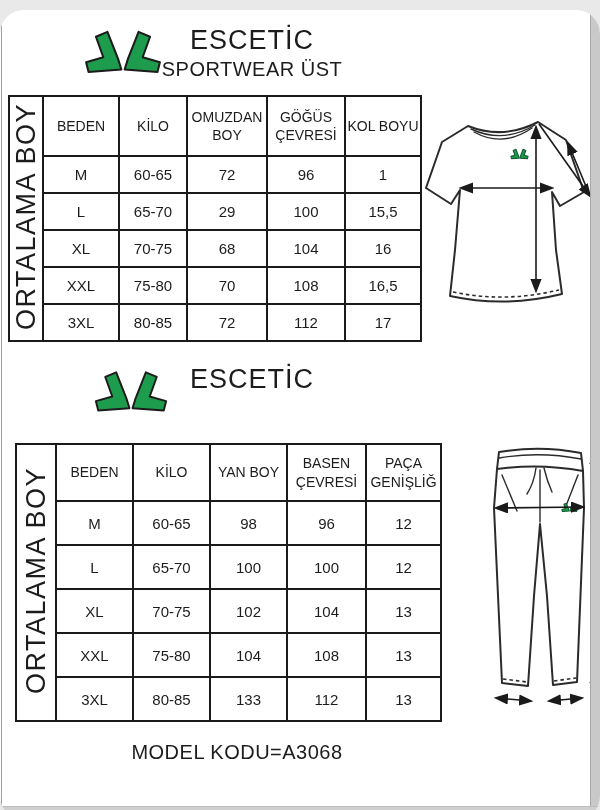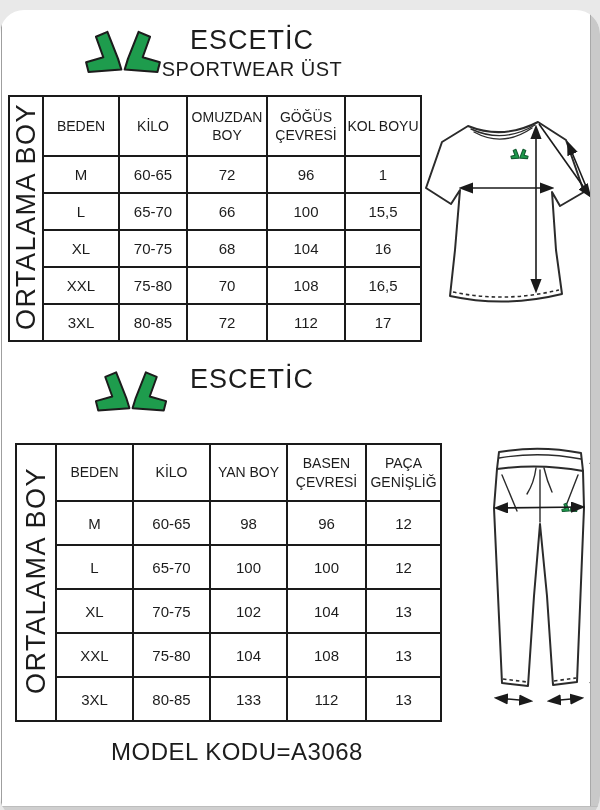--- a/index.html
+++ b/index.html
@@ -32,21 +32,21 @@
     writing-mode:vertical-rl; transform:rotate(180deg);
     font-size:27px; letter-spacing:1.5px; white-space:nowrap;
     display:inline-block; line-height:1;
   }
   .t1 tr { height:37px; } .t1 tr.head { height:60px; }
   .t2 tr { height:44px; } .t2 tr.head { height:57px; }
 
   .illustration { position:absolute; }
 
   .footer-block { position:absolute; left:17px; top:726px; width:440px; text-align:center; }
-  .footer-line { font-size:24px; letter-spacing:0.5px; line-height:32px; }
+  .footer-line { font-size:20px; letter-spacing:0.5px; line-height:32px; }
 
   svg .outline { fill:none; stroke:#2b2b2b; stroke-width:2; stroke-linejoin:round; stroke-linecap:round; }
   svg .thin { fill:none; stroke:#2b2b2b; stroke-width:1.4; stroke-linecap:round; }
   svg .dash { fill:none; stroke:#2b2b2b; stroke-width:1.6; stroke-dasharray:3.5,3; }
   svg .meas { fill:none; stroke:#1a1a1a; stroke-width:1.6; }
 </style>
 </head>
 <body>
 
 <div class="page">
@@ -86,21 +86,21 @@
     <tr>
       <td>M</td>
       <td>60-65</td>
       <td>72</td>
       <td>96</td>
       <td>1</td>
     </tr>
     <tr>
       <td>L</td>
       <td>65-70</td>
-      <td>66</td>
+      <td>29</td>
       <td>100</td>
       <td>15,5</td>
     </tr>
     <tr>
       <td>XL</td>
       <td>70-75</td>
       <td>68</td>
       <td>104</td>
       <td>16</td>
     </tr>

